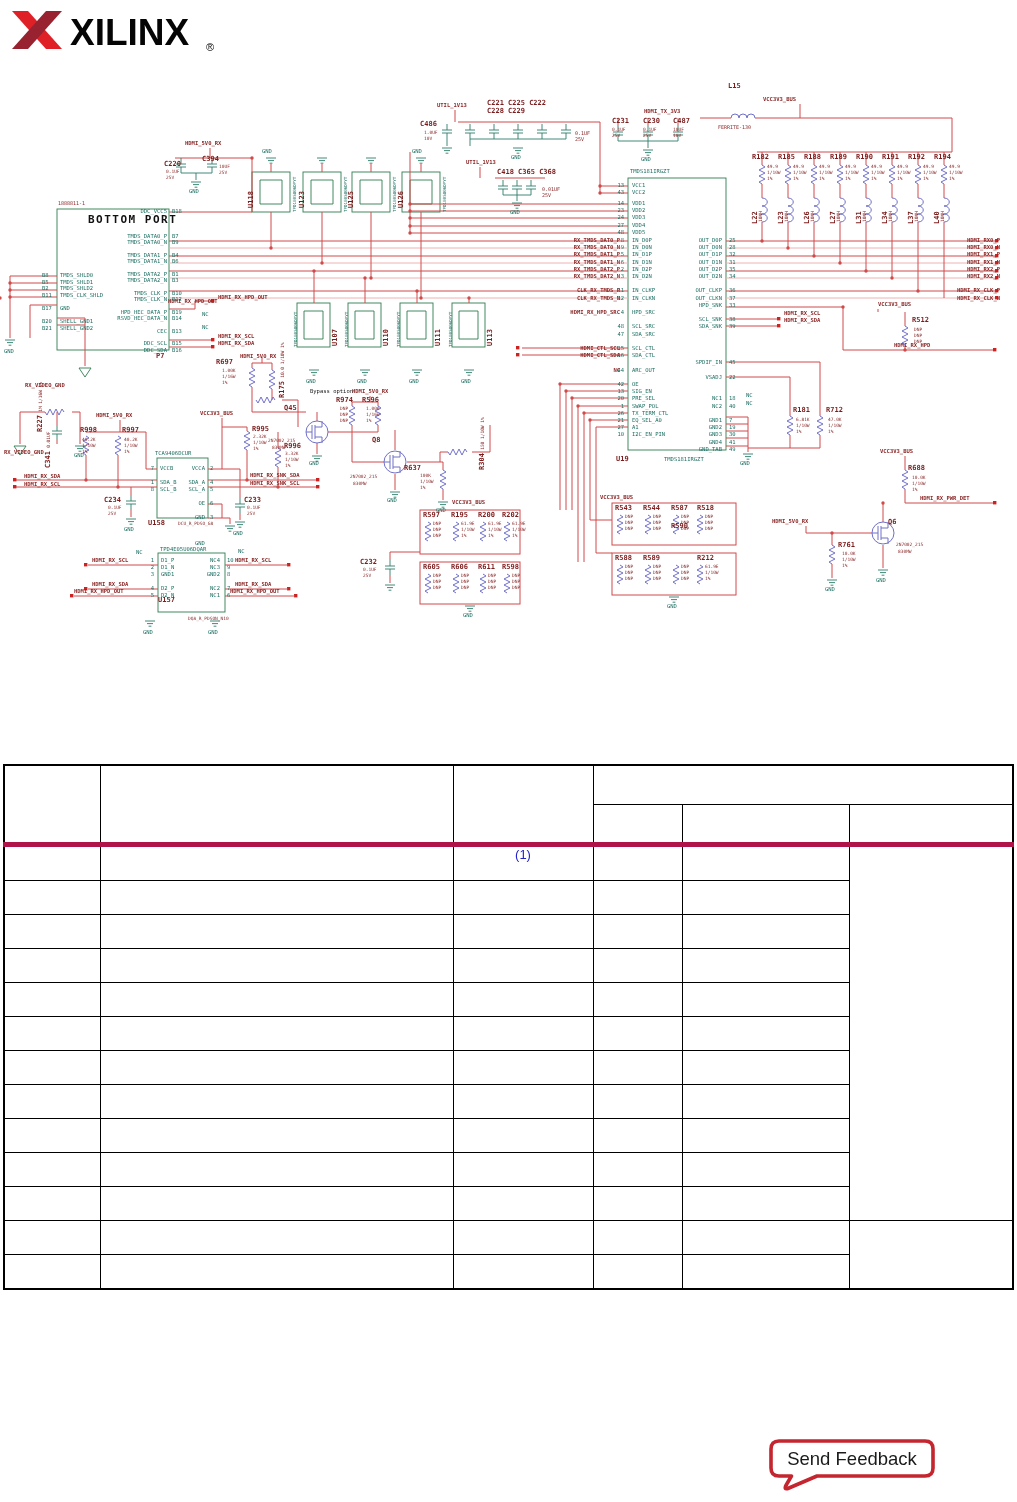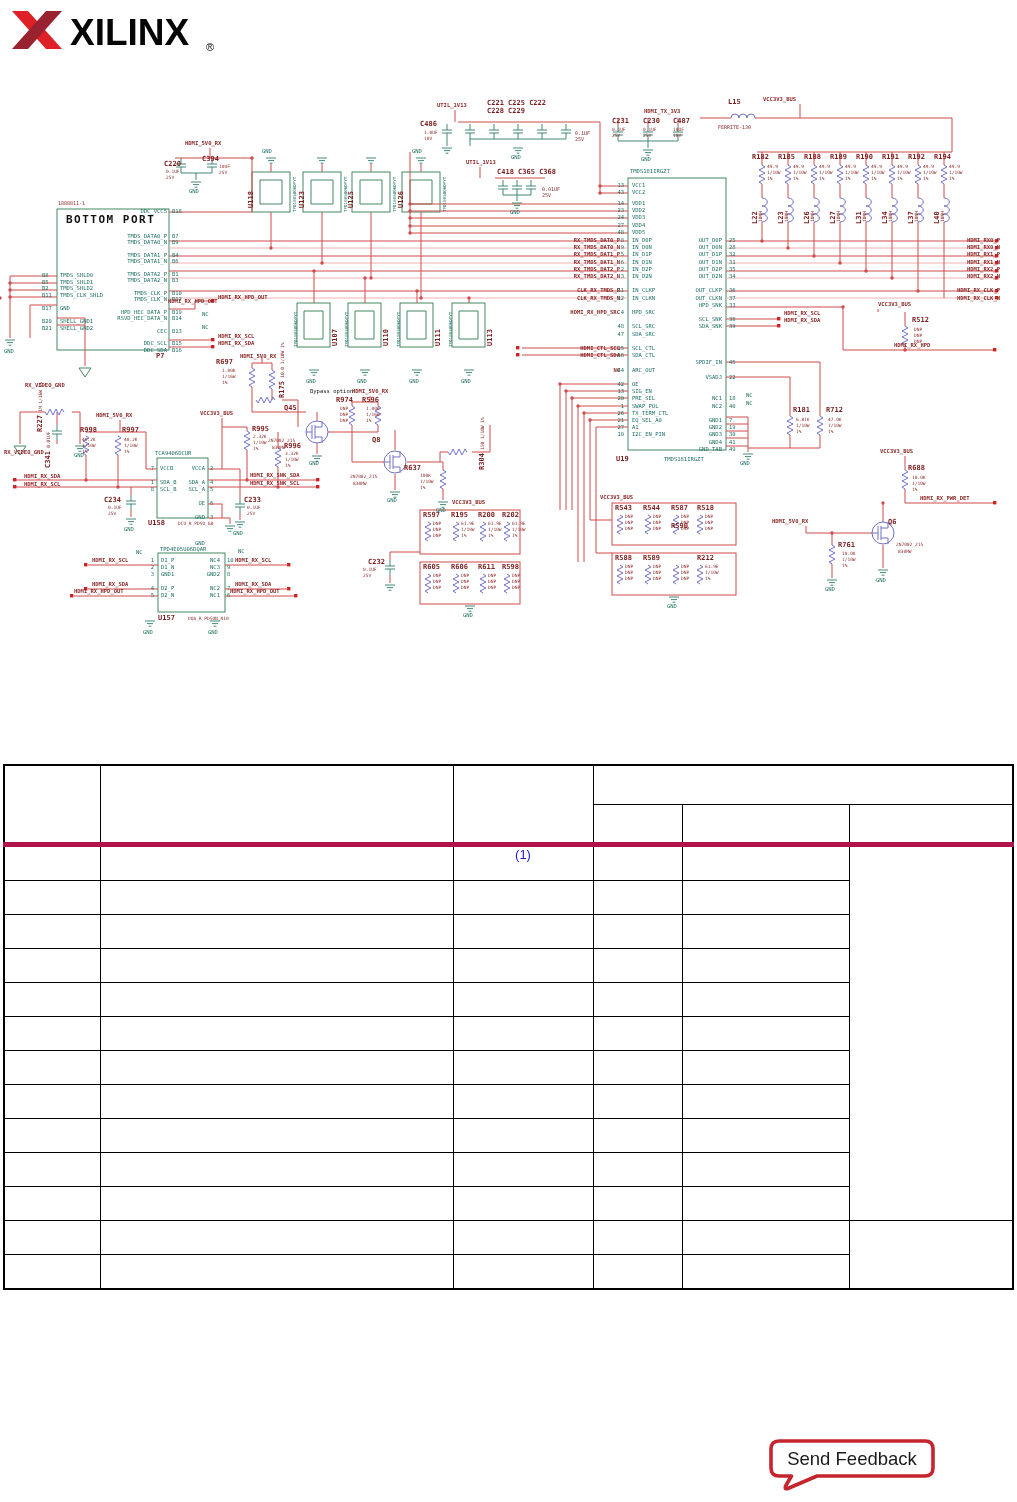--- a/index.html
+++ b/index.html
@@ -7,21 +7,21 @@
         font-family:"DejaVu Sans Mono",monospace;}
   
   .t{position:absolute;white-space:pre;font:5.5px/7.2px "DejaVu Sans Mono",monospace;color:#333;}
   .net{color:#8C2B2B;font-weight:bold;}
   .pin{color:#1D6F63;}
   .ref{color:#7A1C1C;font-weight:bold;font-size:7px;line-height:8px;}
   .val{color:#8C2B2B;font-size:5px;line-height:6.4px;}
   .val2{color:#8C2B2B;font-size:4.5px;line-height:5.8px;}
   .rt{text-align:right;}
   .vert{transform:rotate(-90deg);transform-origin:0 0;}
-  .big{font:bold 11px/13px "DejaVu Sans Mono",monospace;letter-spacing:1.5px;color:#111;}
+  .big{font:bold 11px/13px "DejaVu Sans Mono",monospace;letter-spacing:1.5px;color:#111;margin-left:22px;}
   .lh63{line-height:6.3px;}
   .lh66{line-height:6.6px;}
   .lh70{line-height:7px;}
   .blk{color:#222;}
   .tiny{font-size:4.2px;color:#1D6F63;}
   
   table.sheet{position:absolute;left:3px;top:764px;border-collapse:collapse;table-layout:fixed;
               border:2px solid #000;}
   table.sheet th,table.sheet td{border:1px solid #000;padding:0;}
   table.sheet thead th{height:37px;}
@@ -666,21 +666,21 @@
   <div class="t ref vert" style="left:907px;top:224px">L37</div>
   <div class="t ref vert" style="left:933px;top:224px">L40</div>
   <div class="t val2 vert" style="left:758px;top:222px">10NH</div>
   <div class="t val2 vert" style="left:784px;top:222px">10NH</div>
   <div class="t val2 vert" style="left:810px;top:222px">10NH</div>
   <div class="t val2 vert" style="left:836px;top:222px">10NH</div>
   <div class="t val2 vert" style="left:862px;top:222px">10NH</div>
   <div class="t val2 vert" style="left:888px;top:222px">10NH</div>
   <div class="t val2 vert" style="left:914px;top:222px">10NH</div>
   <div class="t val2 vert" style="left:940px;top:222px">10NH</div>
-  <div class="t ref" style="left:728px;top:98px">L15</div>
+  <div class="t ref" style="left:728px;top:82px">L15</div>
   <div class="t val" style="left:718px;top:124px">FERRITE-130</div>
 
   <div class="t ref" style="left:164px;top:160px">C220</div>
   <div class="t val2" style="left:166px;top:169px">0.1UF
 25V</div>
   <div class="t ref" style="left:202px;top:155px">C394</div>
   <div class="t val2" style="left:219px;top:164px">10UF
 25V</div>
   <div class="t ref" style="left:487px;top:99px">C221 C225 C222
 C228 C229</div>
@@ -701,21 +701,21 @@
   <div class="t ref" style="left:673px;top:117px">C487</div>
   <div class="t val2" style="left:673px;top:127px">10UF
 10V</div>
   <div class="t vert" style="left:44px;top:468px"><span class="ref">C341</span> <span class="val2">0.01UF</span></div>
   <div class="t ref" style="left:104px;top:496px">C234</div>
   <div class="t val2" style="left:108px;top:505px">0.1UF
 25V</div>
   <div class="t ref" style="left:244px;top:496px">C233</div>
   <div class="t val2" style="left:247px;top:505px">0.1UF
 25V</div>
-  <div class="t ref" style="left:368px;top:558px">C232</div>
+  <div class="t ref" style="left:360px;top:558px">C232</div>
   <div class="t val2" style="left:363px;top:567px">0.1UF
 25V</div>
   <div class="t pin" style="left:189px;top:188px">GND</div>
   <div class="t pin" style="left:510px;top:209px">GND</div>
   <div class="t pin" style="left:641px;top:156px">GND</div>
   <div class="t pin" style="left:511px;top:154px">GND</div>
   <div class="t pin" style="left:74px;top:452px">GND</div>
   <div class="t pin" style="left:4px;top:348px">GND</div>
 
   <div class="t vert" style="left:36px;top:432px"><span class="ref">R227</span> <span class="val2">1M 1/16W 1%</span></div>
@@ -812,21 +812,21 @@
   <div class="t pin lh70 rt" style="left:192px;top:557px;width:28px">NC4
 NC3
 GND2</div>
   <div class="t pin lh70" style="left:227px;top:557px">10
 9
 8</div>
   <div class="t pin lh70 rt" style="left:192px;top:585px;width:28px">NC2
 NC1</div>
   <div class="t pin lh70" style="left:227px;top:585px">7
 6</div>
-  <div class="t ref" style="left:158px;top:614px">U157</div>
+  <div class="t ref" style="left:158px;top:596px">U157</div>
   <div class="t val2" style="left:188px;top:616px">DQA_R_PDSON_N10</div>
   <div class="t net" style="left:92px;top:557px">HDMI_RX_SCL</div>
   <div class="t net" style="left:92px;top:581px">HDMI_RX_SDA</div>
   <div class="t net" style="left:74px;top:588px">HDMI_RX_HPD_OUT</div>
   <div class="t net" style="left:235px;top:557px">HDMI_RX_SCL</div>
   <div class="t net" style="left:235px;top:581px">HDMI_RX_SDA</div>
   <div class="t net" style="left:230px;top:588px">HDMI_RX_HPD_OUT</div>
   <div class="t pin" style="left:238px;top:548px">NC</div>
   <div class="t pin" style="left:143px;top:629px">GND</div>
   <div class="t pin" style="left:208px;top:629px">GND</div>

